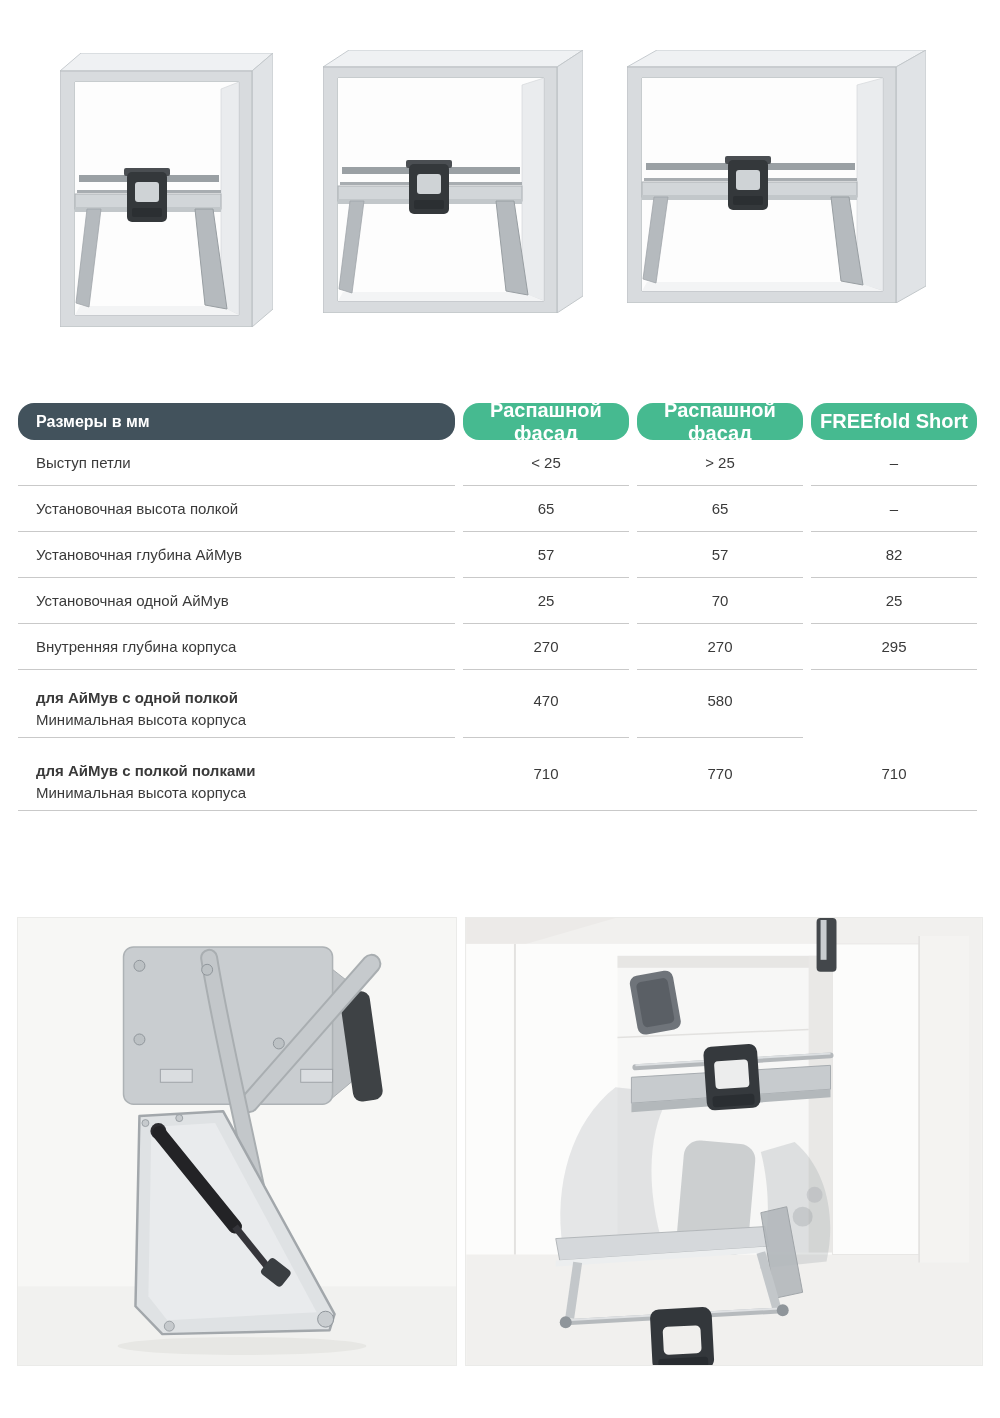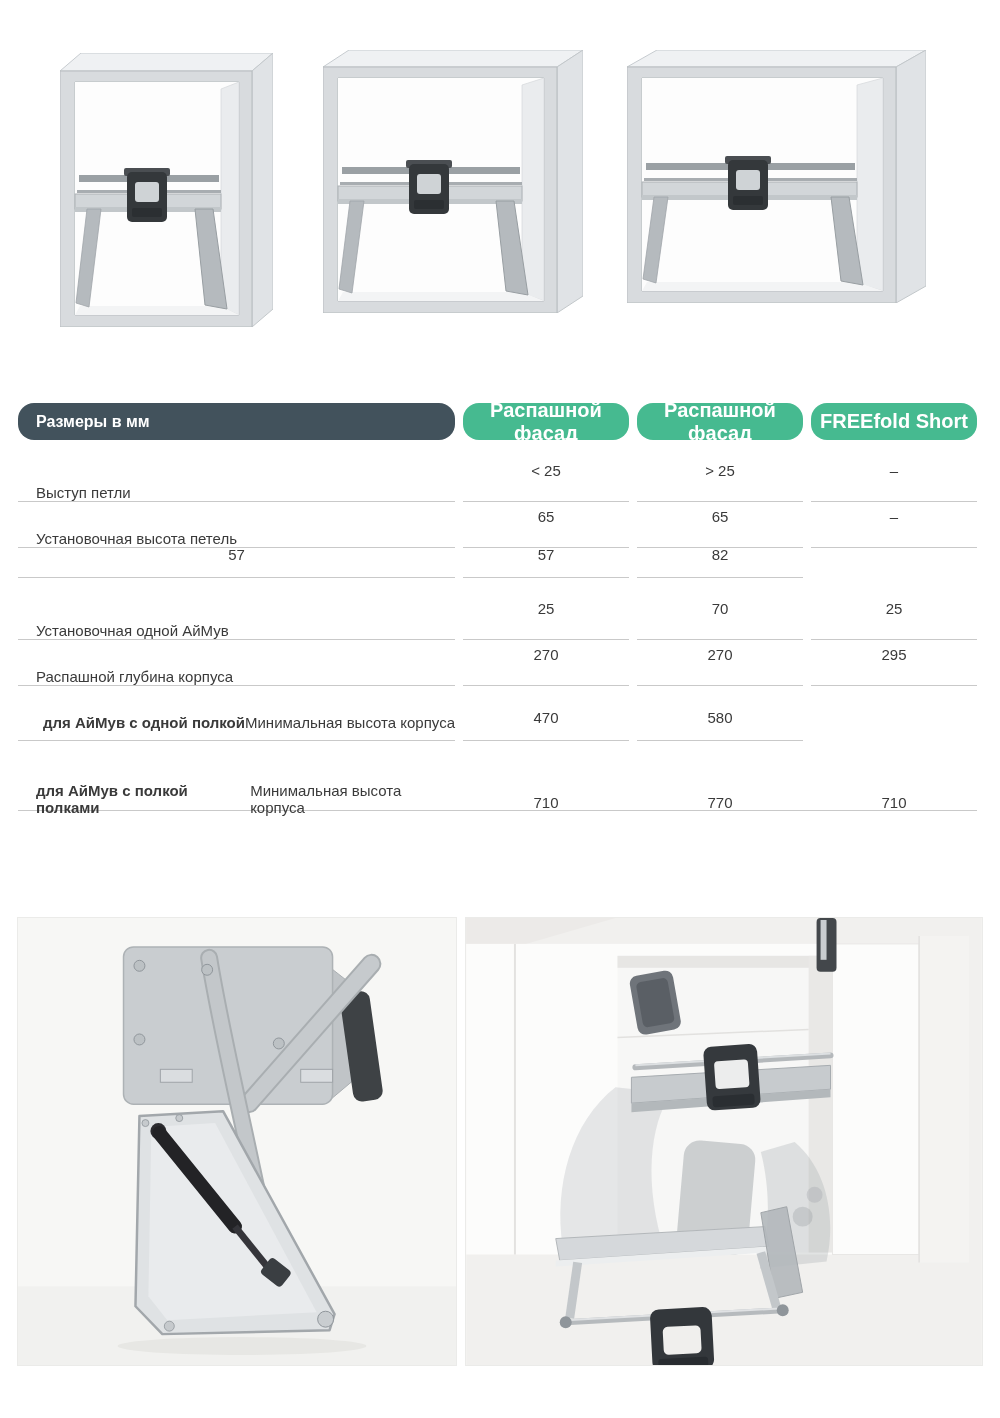--- a/index.html
+++ b/index.html
@@ -18,23 +18,23 @@
   .dim-table{position:absolute;left:18px;top:403px;width:959px;}
   .tr{display:grid;grid-template-columns:437px 166px 166px 166px;column-gap:8px;}
   .thead .th{height:37px;display:flex;align-items:center;color:#fff;font-weight:bold;border-radius:16px;}
   .th-label{background:var(--header-dark,#42525c);padding-left:18px;font-size:16px;}
   .th-col{background:var(--header-green,#46ba90);justify-content:center;font-size:20px;text-align:center;}
   .td{border-bottom:1px solid var(--line,#c9c9c9);display:flex;font-size:15px;}
   .tr.single{height:46px;}
   .tr.single .td{align-items:center;}
   .tr.double{height:68px;}
   .tr.r7{height:72px;}
-  .tr.double .td.label{flex-direction:row;justify-content:flex-end;padding-bottom:9px;row-gap:5px;}
-  .tr.double .td.val{align-items:flex-end;padding-bottom:14px;}
-  .td.label{padding-left:18px;margin-top:44px;}
+  .tr.double .td.label{flex-direction:column;justify-content:flex-end;padding-bottom:9px;row-gap:5px;}
+  .tr.double .td.val{align-items:flex-end;padding-bottom:28px;}
+  .td.label{padding-left:18px;}
   .td.val{justify-content:center;}
   .lb{font-weight:bold;}
   .lb:empty{display:none;}
   .tr.last .td{border-bottom:none;}
   .full-rule{height:1px;background:var(--line,#c9c9c9);width:100%;}
 
   
   .photo{position:absolute;border:1px solid #ebebe9;box-sizing:border-box;overflow:hidden;}
   .photo svg{display:block;width:100%;height:100%;}
   #photo-left{left:17px;top:917px;width:440px;height:449px;}
@@ -115,42 +115,45 @@
   <div class="tr single">
     <div class="td label">
         <span class="ln">Выступ петли</span>
       </div>
     <div class="td val">&lt; 25</div>
     <div class="td val">&gt; 25</div>
     <div class="td val">–</div>
   </div>
   <div class="tr single">
     <div class="td label">
-        <span class="ln">Установочная высота петель</span>
+        <span class="ln">Установочная высота полкой</span>
       </div>
     <div class="td val">65</div>
     <div class="td val">65</div>
     <div class="td val">–</div>
   </div>
   <div class="tr single">
+    <div class="td label">
+        <span class="ln">Установочная глубина АйМув</span>
+      </div>
     <div class="td val">57</div>
     <div class="td val">57</div>
     <div class="td val">82</div>
   </div>
   <div class="tr single">
     <div class="td label">
         <span class="ln">Установочная одной АйМув</span>
       </div>
     <div class="td val">25</div>
     <div class="td val">70</div>
     <div class="td val">25</div>
   </div>
   <div class="tr single">
     <div class="td label">
-        <span class="ln">Распашной глубина корпуса</span>
+        <span class="ln">Внутренняя глубина корпуса</span>
       </div>
     <div class="td val">270</div>
     <div class="td val">270</div>
     <div class="td val">295</div>
   </div>
   <div class="tr double">
     <div class="td label">
       <span class="lb">для АйМув с одной полкой</span>
       <span class="ln">Минимальная высота корпуса</span>
     </div>

